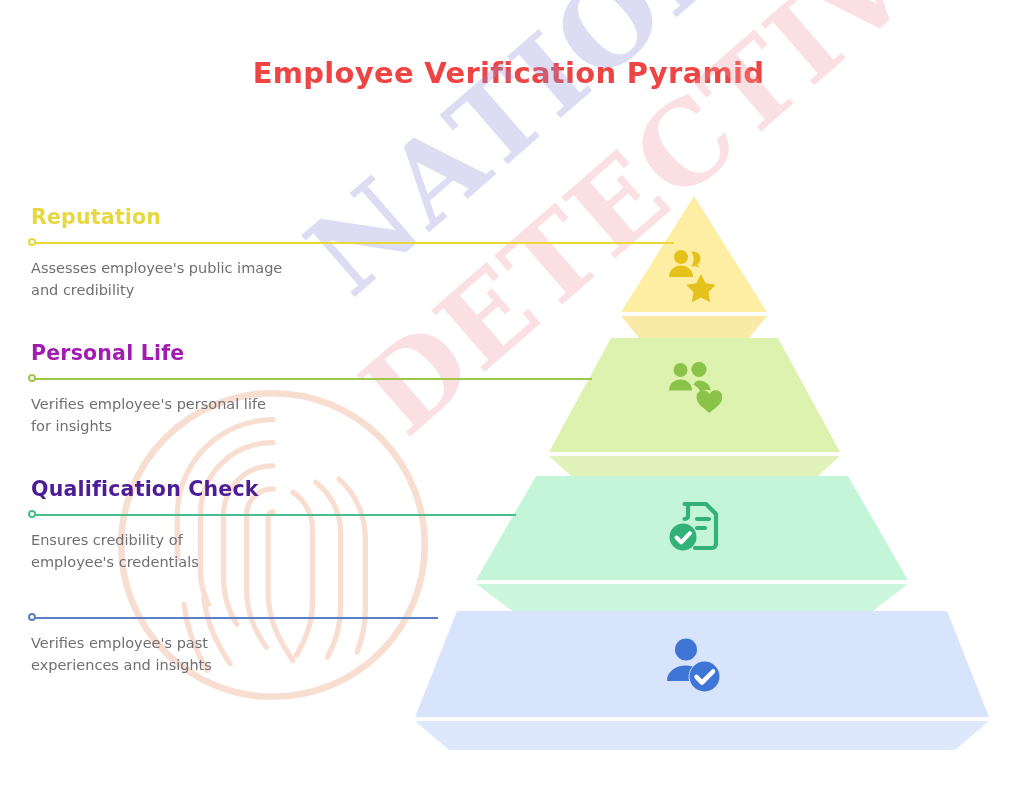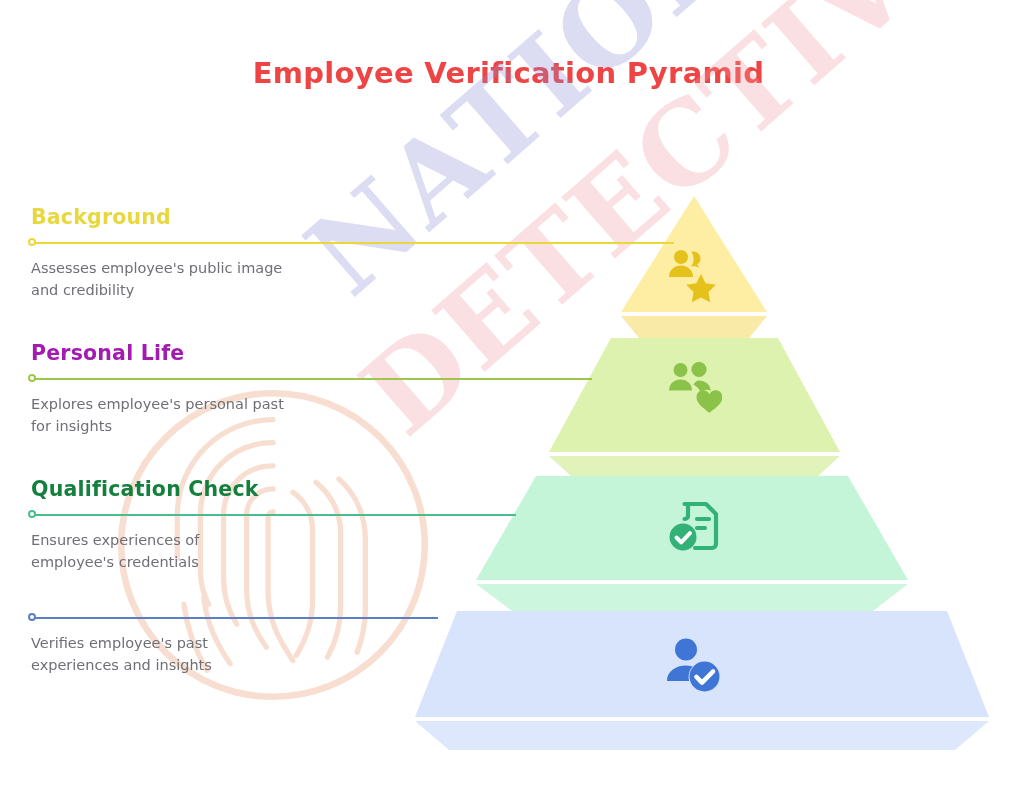--- a/index.html
+++ b/index.html
@@ -223,46 +223,46 @@
       <g fill="#3f76d6">
         <circle cx="20" cy="12.5" r="11"></circle>
         <path d="M1 44c0-9.5 8.5-15.5 19-15.5 2.3 0 4.5 0.3 6.6 0.9C24 32.1 22.6 35.9 22.6 40c0 1.4 0.2 2.7 0.5 4z"></path>
         <circle cx="38.5" cy="39.5" r="15"></circle>
       </g>
       <path d="M30.5 40l5.5 5.6L47 34.5" fill="none" stroke="#ffffff" stroke-width="4.6" stroke-linecap="round" stroke-linejoin="round"></path>
     </svg>
   </div>
 
   <div class="info" style="left:28px; top:205px; width:648px;">
-    <div class="info-title" style="color:#e8d83f;">Background</div>
+    <div class="info-title" style="color:#e8d83f;">Reputation</div>
     <div class="rule-wrap">
       <div class="rule" style="width:640px; background:#ead83a;"></div>
       <div class="rule-dot" style="border:2px solid #ead83a;"></div>
     </div>
     <div class="info-desc" style="width:300px;">Assesses employee's public image
 and credibility</div>
   </div>
 
   <div class="info" style="left:28px; top:341px; width:566px;">
     <div class="info-title" style="color:#a21caf;">Personal Life</div>
     <div class="rule-wrap">
       <div class="rule" style="width:558px; background:#9dc64a;"></div>
       <div class="rule-dot" style="border:2px solid #9dc64a;"></div>
     </div>
-    <div class="info-desc" style="width:300px;">Explores employee's personal past
+    <div class="info-desc" style="width:300px;">Verifies employee's personal life
 for insights</div>
   </div>
 
   <div class="info" style="left:28px; top:477px; width:490px;">
-    <div class="info-title" style="color:#15803d;">Qualification Check</div>
+    <div class="info-title" style="color:#4c1d95;">Qualification Check</div>
     <div class="rule-wrap">
       <div class="rule" style="width:482px; background:#4bbd8c;"></div>
       <div class="rule-dot" style="border:2px solid #4bbd8c;"></div>
     </div>
-    <div class="info-desc" style="width:300px;">Ensures experiences of
+    <div class="info-desc" style="width:300px;">Ensures credibility of
 employee's credentials</div>
   </div>
 
   <div class="info" style="left:28px; top:613px; width:412px;">
     <div class="rule-wrap">
       <div class="rule" style="width:404px; background:#5a7fc4;"></div>
       <div class="rule-dot" style="border:2px solid #5a7fc4;"></div>
     </div>
     <div class="info-desc" style="width:300px;">Verifies employee's past
 experiences and insights</div>

